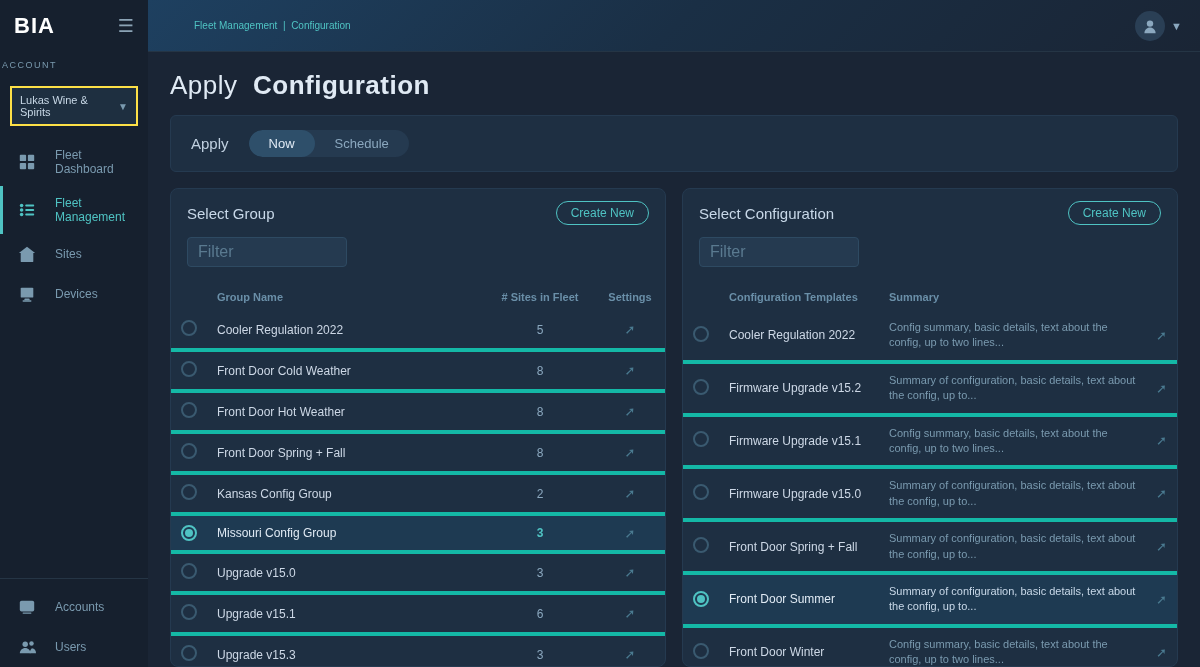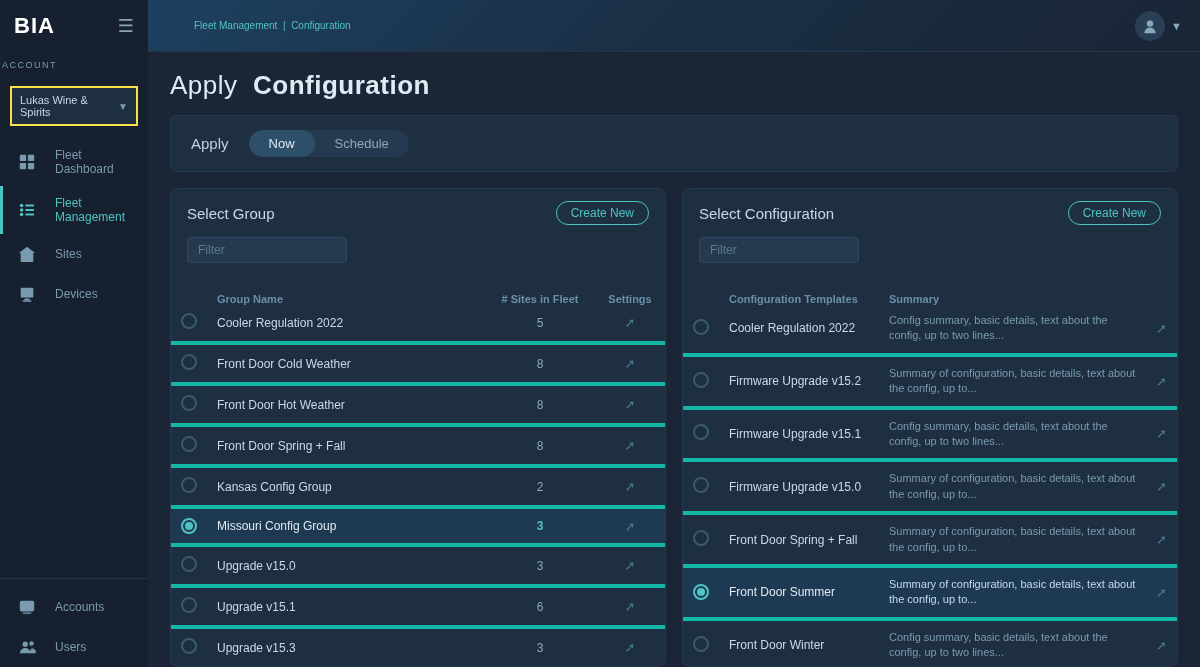--- a/index.html
+++ b/index.html
@@ -242,21 +242,21 @@
     }
     .panel-filter {
       padding: 0 16px 10px;
     }
     .filter-input {
       width: 160px;
       background: #253a50;
       border: 1px solid #2e4a62;
       border-radius: 4px;
       padding: 5px 10px;
-      font-size: 12px;
+      font-size: 16px;
       color: #8ba8bf;
       outline: none;
     }
     .filter-input::placeholder { color: #5a7a90; }
 
     
     .table-wrap {
       flex: 1;
       overflow-y: auto;
     }
@@ -268,23 +268,23 @@
       border-collapse: collapse;
       font-size: 12px;
     }
     thead th {
       background: #1e2f42;
       color: #6a8fa8;
       font-weight: 600;
       font-size: 11px;
       padding: 8px 10px;
       text-align: left;
-      border-bottom: 3px solid #fde047;
+      border-bottom: 6px solid #fde047;
       position: sticky;
-      top: 12px;
+      top: 6px;
       z-index: 1;
     }
     tbody tr {
       border-bottom: 4px solid #14b8a6;
     }
     tbody tr.selected { background: #1e3a52; }
     td {
       padding: 9px 10px;
       color: #b0c4d4;
       vertical-align: middle;

